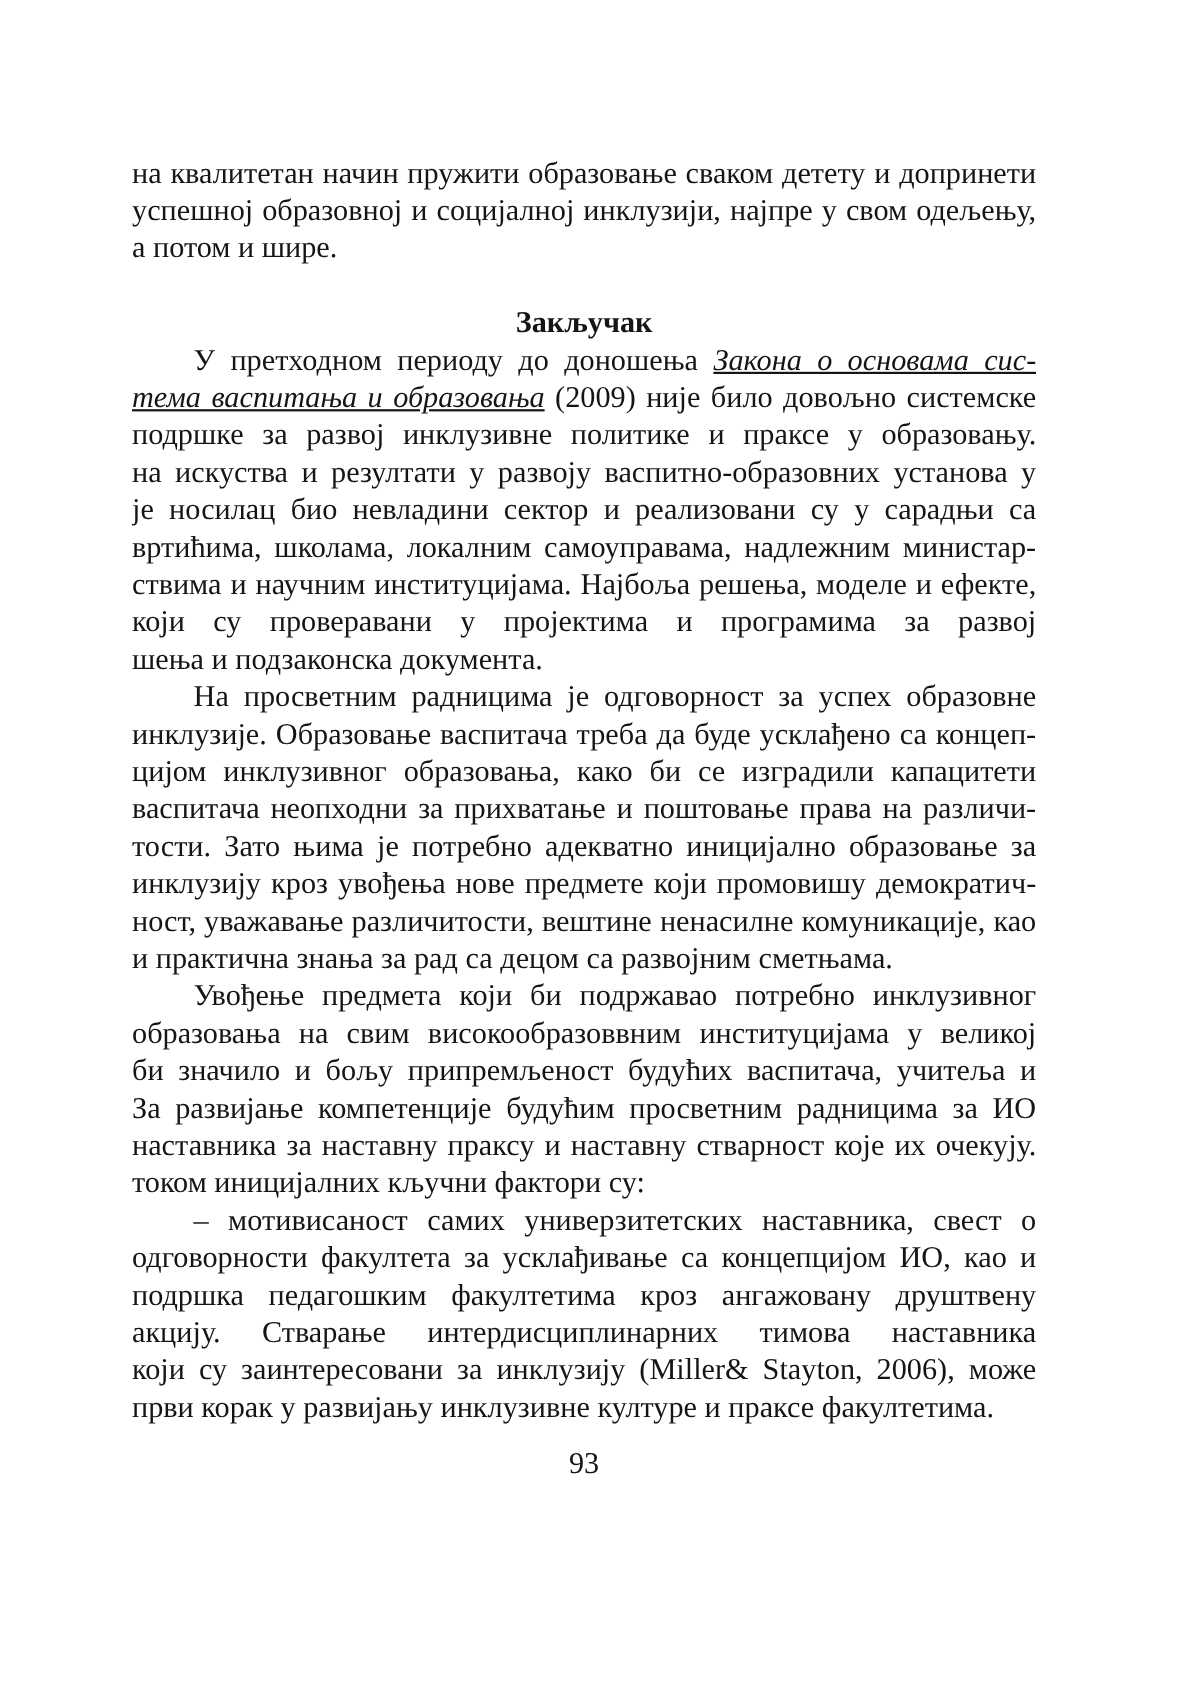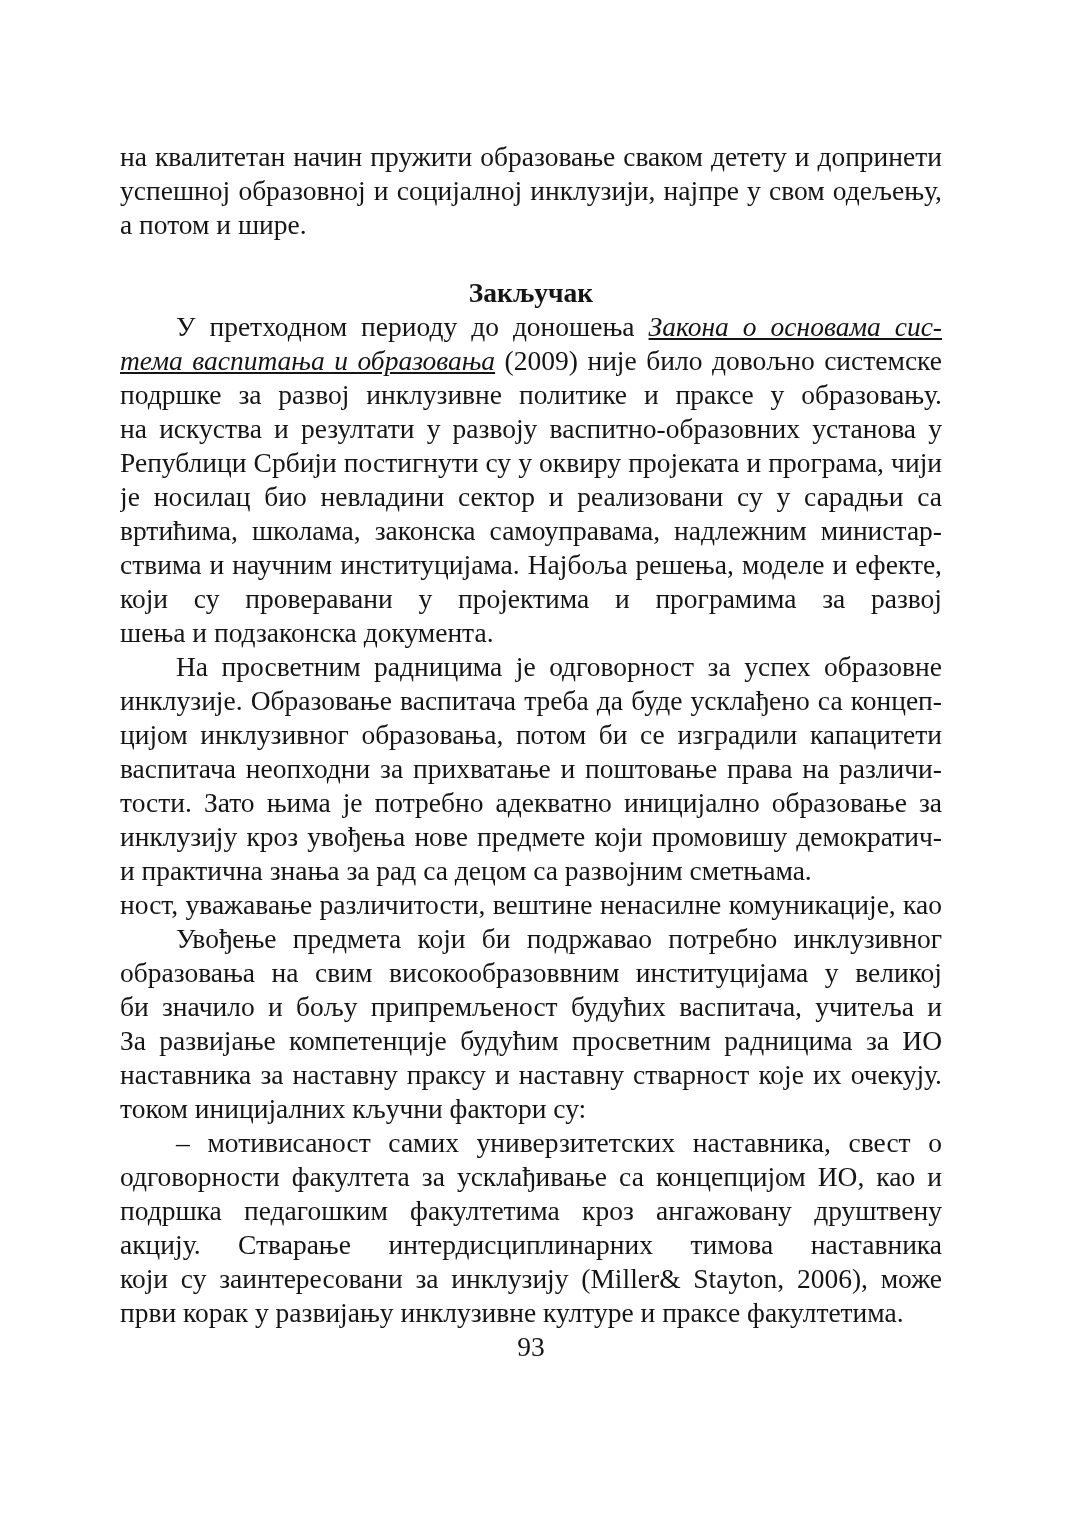--- a/index.html
+++ b/index.html
@@ -35,20 +35,21 @@
   }
   .heading {
     height: 34px;
     margin-top: 34px;
     font-weight: bold;
     text-align: left;
     text-align-last: center;
   }
   .it { font-style: italic; text-decoration: underline; }
   .page-number {
+    margin-top: 17px;
     text-align: center;
     text-align-last: center;
   }
 </style>
 </head>
 <body>
 
 <div class="page">
   <div class="text-block">
 
@@ -58,37 +59,36 @@
       <div class="line para-end">а потом и шире.</div>
     </div>
 
     <div class="heading">Закључак</div>
 
     <div>
       <div class="line indent"><span>У претходном периоду до доношења</span> <span class="it">Закона о основама сис-</span></div>
       <div class="line"><span class="it">тема васпитања и образовања</span> <span>(2009) није било довољно системске</span></div>
       <div class="line">подршке за развој инклузивне политике и праксе у образовању. Кључ-</div>
       <div class="line">на искуства и резултати у развоју васпитно-образовних установа у</div>
-      <div class="line">Републици Србији постигнути су у оквиру пројеката и програма, чији</div>
       <div class="line">је носилац био невладини сектор и реализовани су у сарадњи са</div>
-      <div class="line">вртићима, школама, законска самоуправама, надлежним министар-</div>
+      <div class="line">вртићима, школама, локалним самоуправама, надлежним министар-</div>
       <div class="line">ствима и научним институцијама. Најбоља решења, моделе и ефекте,</div>
       <div class="line">који су проверавани у пројектима и програмима за развој инклузивног</div>
       <div class="line para-end">шења и подзаконска документа.</div>
     </div>
 
     <div>
       <div class="line indent">На просветним радницима је одговорност за успех образовне</div>
       <div class="line">инклузије. Образовање васпитача треба да буде усклађено са концеп-</div>
-      <div class="line">цијом инклузивног образовања, потом би се изградили капацитети</div>
+      <div class="line">цијом инклузивног образовања, како би се изградили капацитети</div>
       <div class="line">васпитача неопходни за прихватање и поштовање права на различи-</div>
       <div class="line">тости. Зато њима је потребно адекватно иницијално образовање за</div>
       <div class="line">инклузију кроз увођења нове предмете који промовишу демократич-</div>
+      <div class="line">ност, уважавање различитости, вештине ненасилне комуникације, као</div>
       <div class="line para-end">и практична знања за рад са децом са развојним сметњама.</div>
-      <div class="line">ност, уважавање различитости, вештине ненасилне комуникације, као</div>
     </div>
 
     <div>
       <div class="line indent">Увођење предмета који би подржавао потребно инклузивног</div>
       <div class="line">образовања на свим високообразоввним институцијама у великој мери</div>
       <div class="line">би значило и бољу припремљеност будућих васпитача, учитеља и</div>
       <div class="line">За развијање компетенције будућим просветним радницима за ИО</div>
       <div class="line">наставника за наставну праксу и наставну стварност које их очекују.</div>
       <div class="line para-end">током иницијалних кључни фактори су:</div>
     </div>

